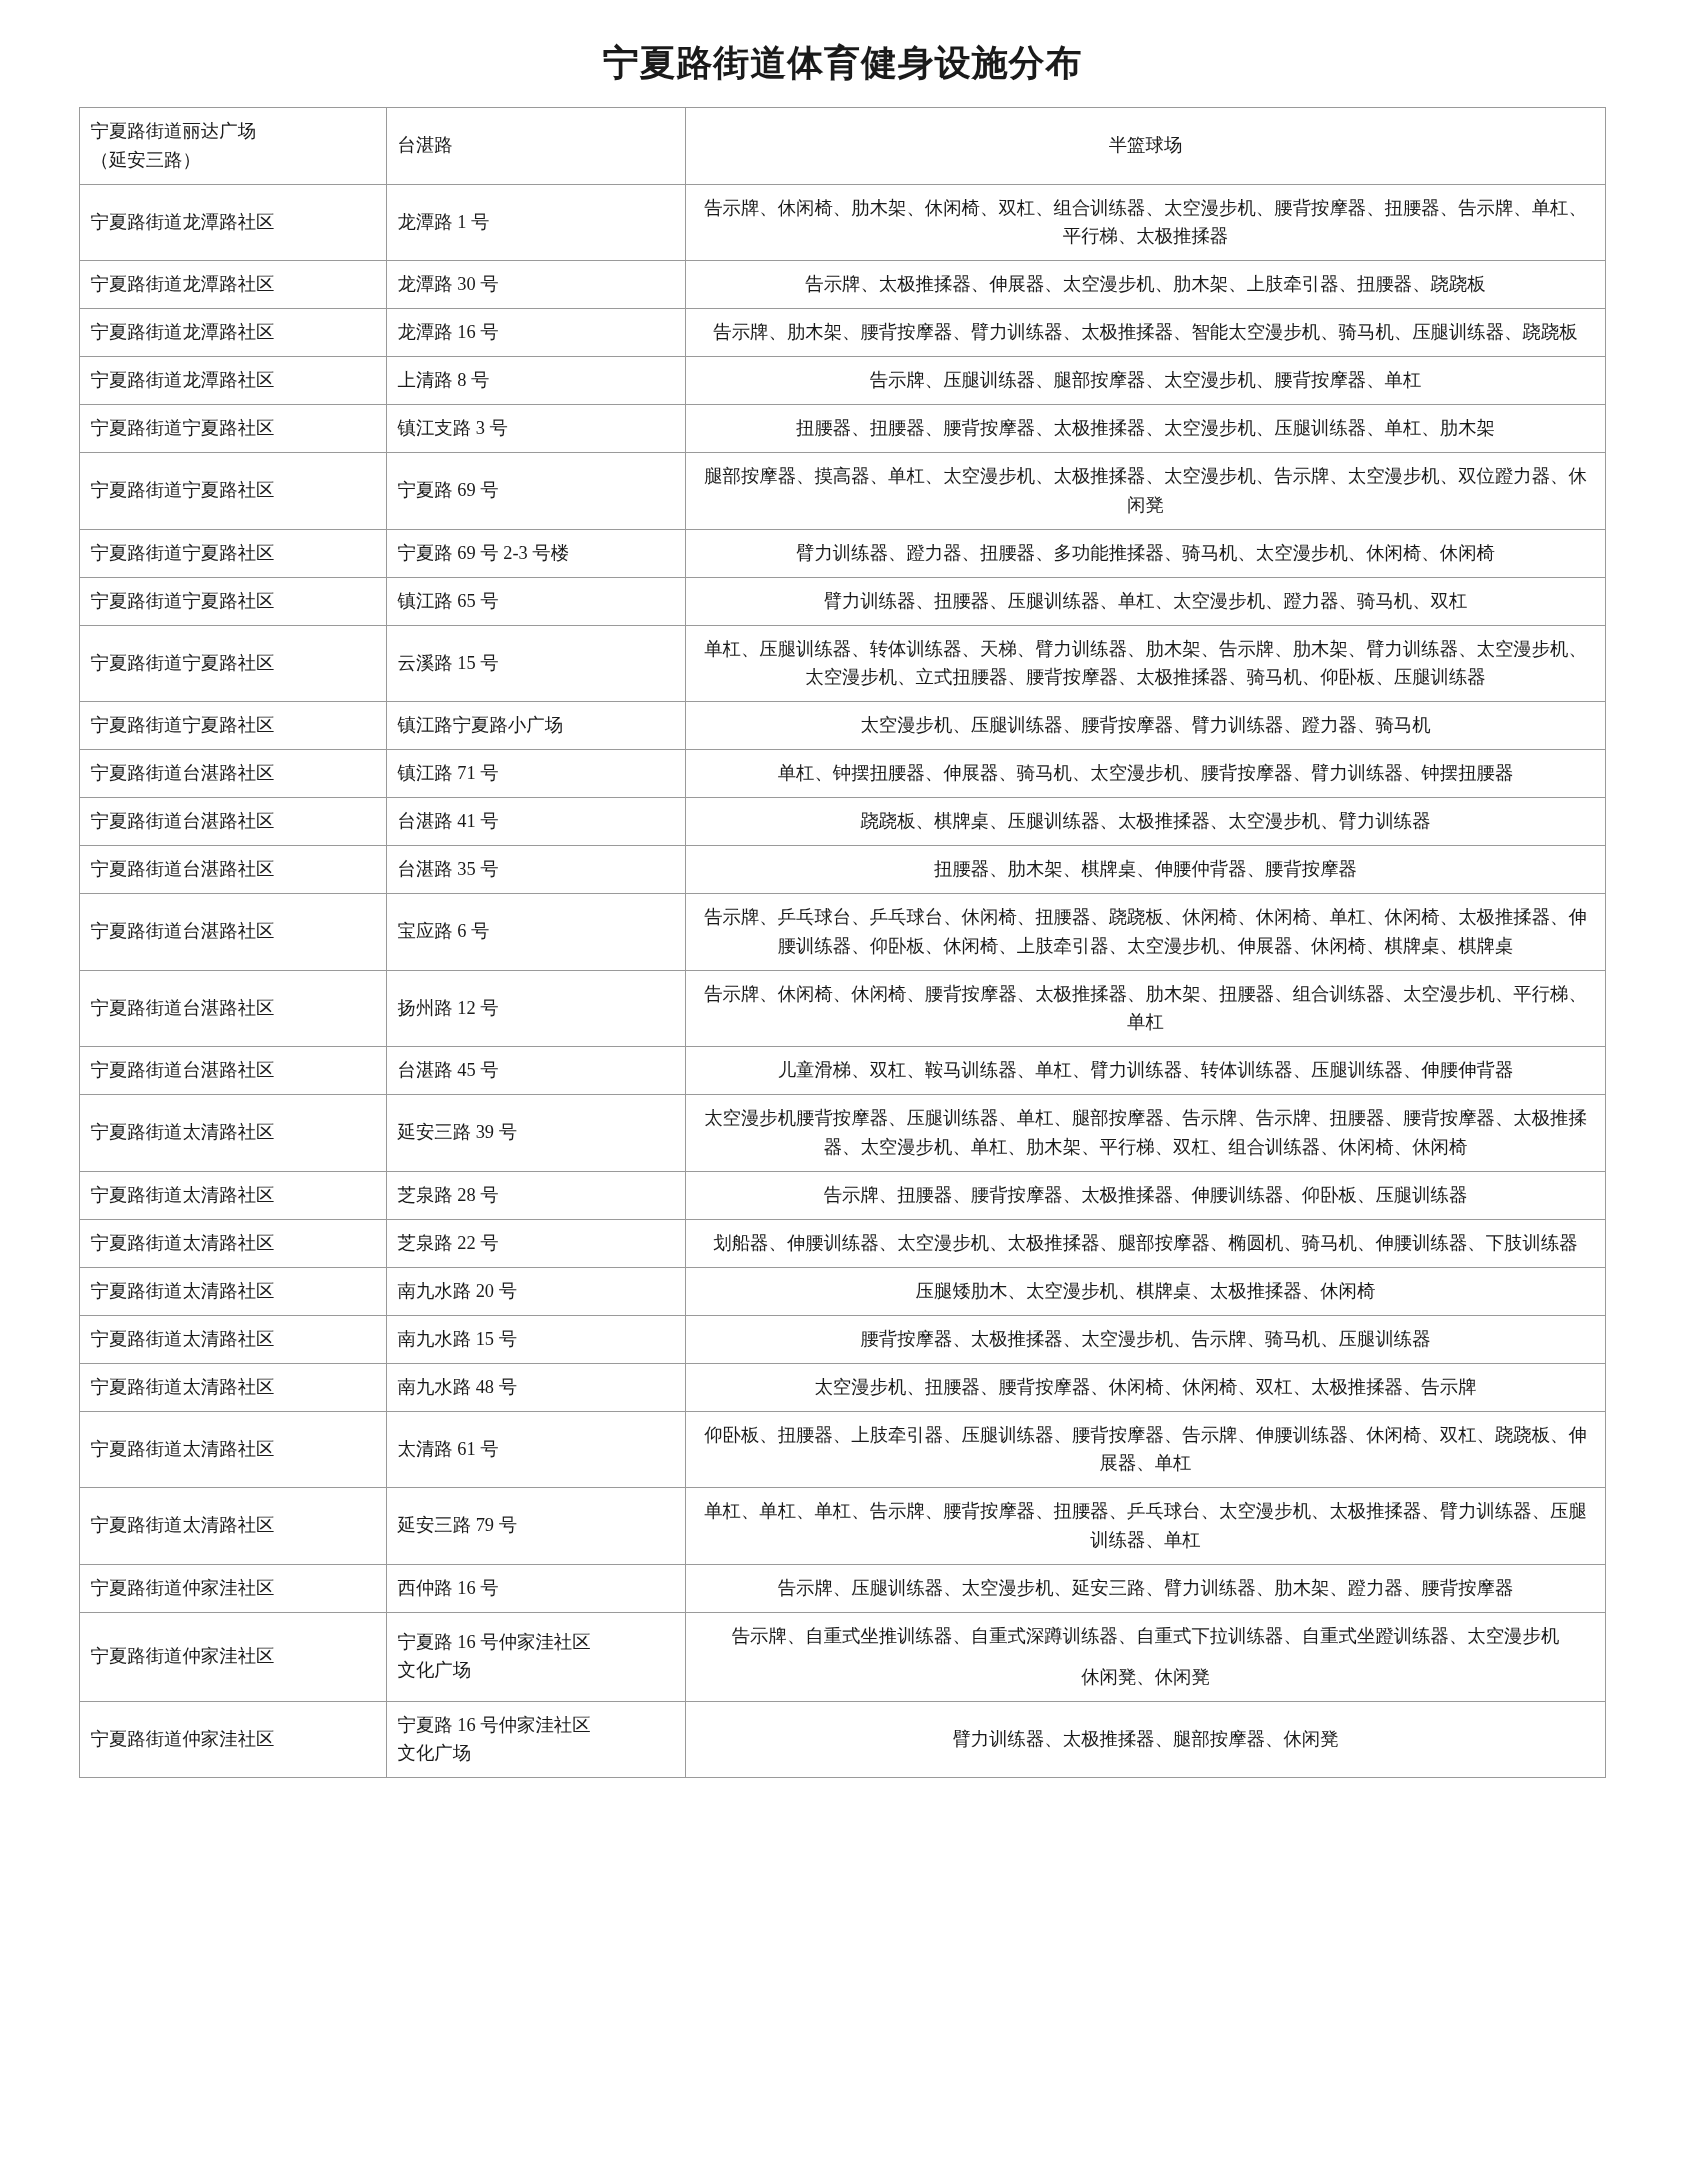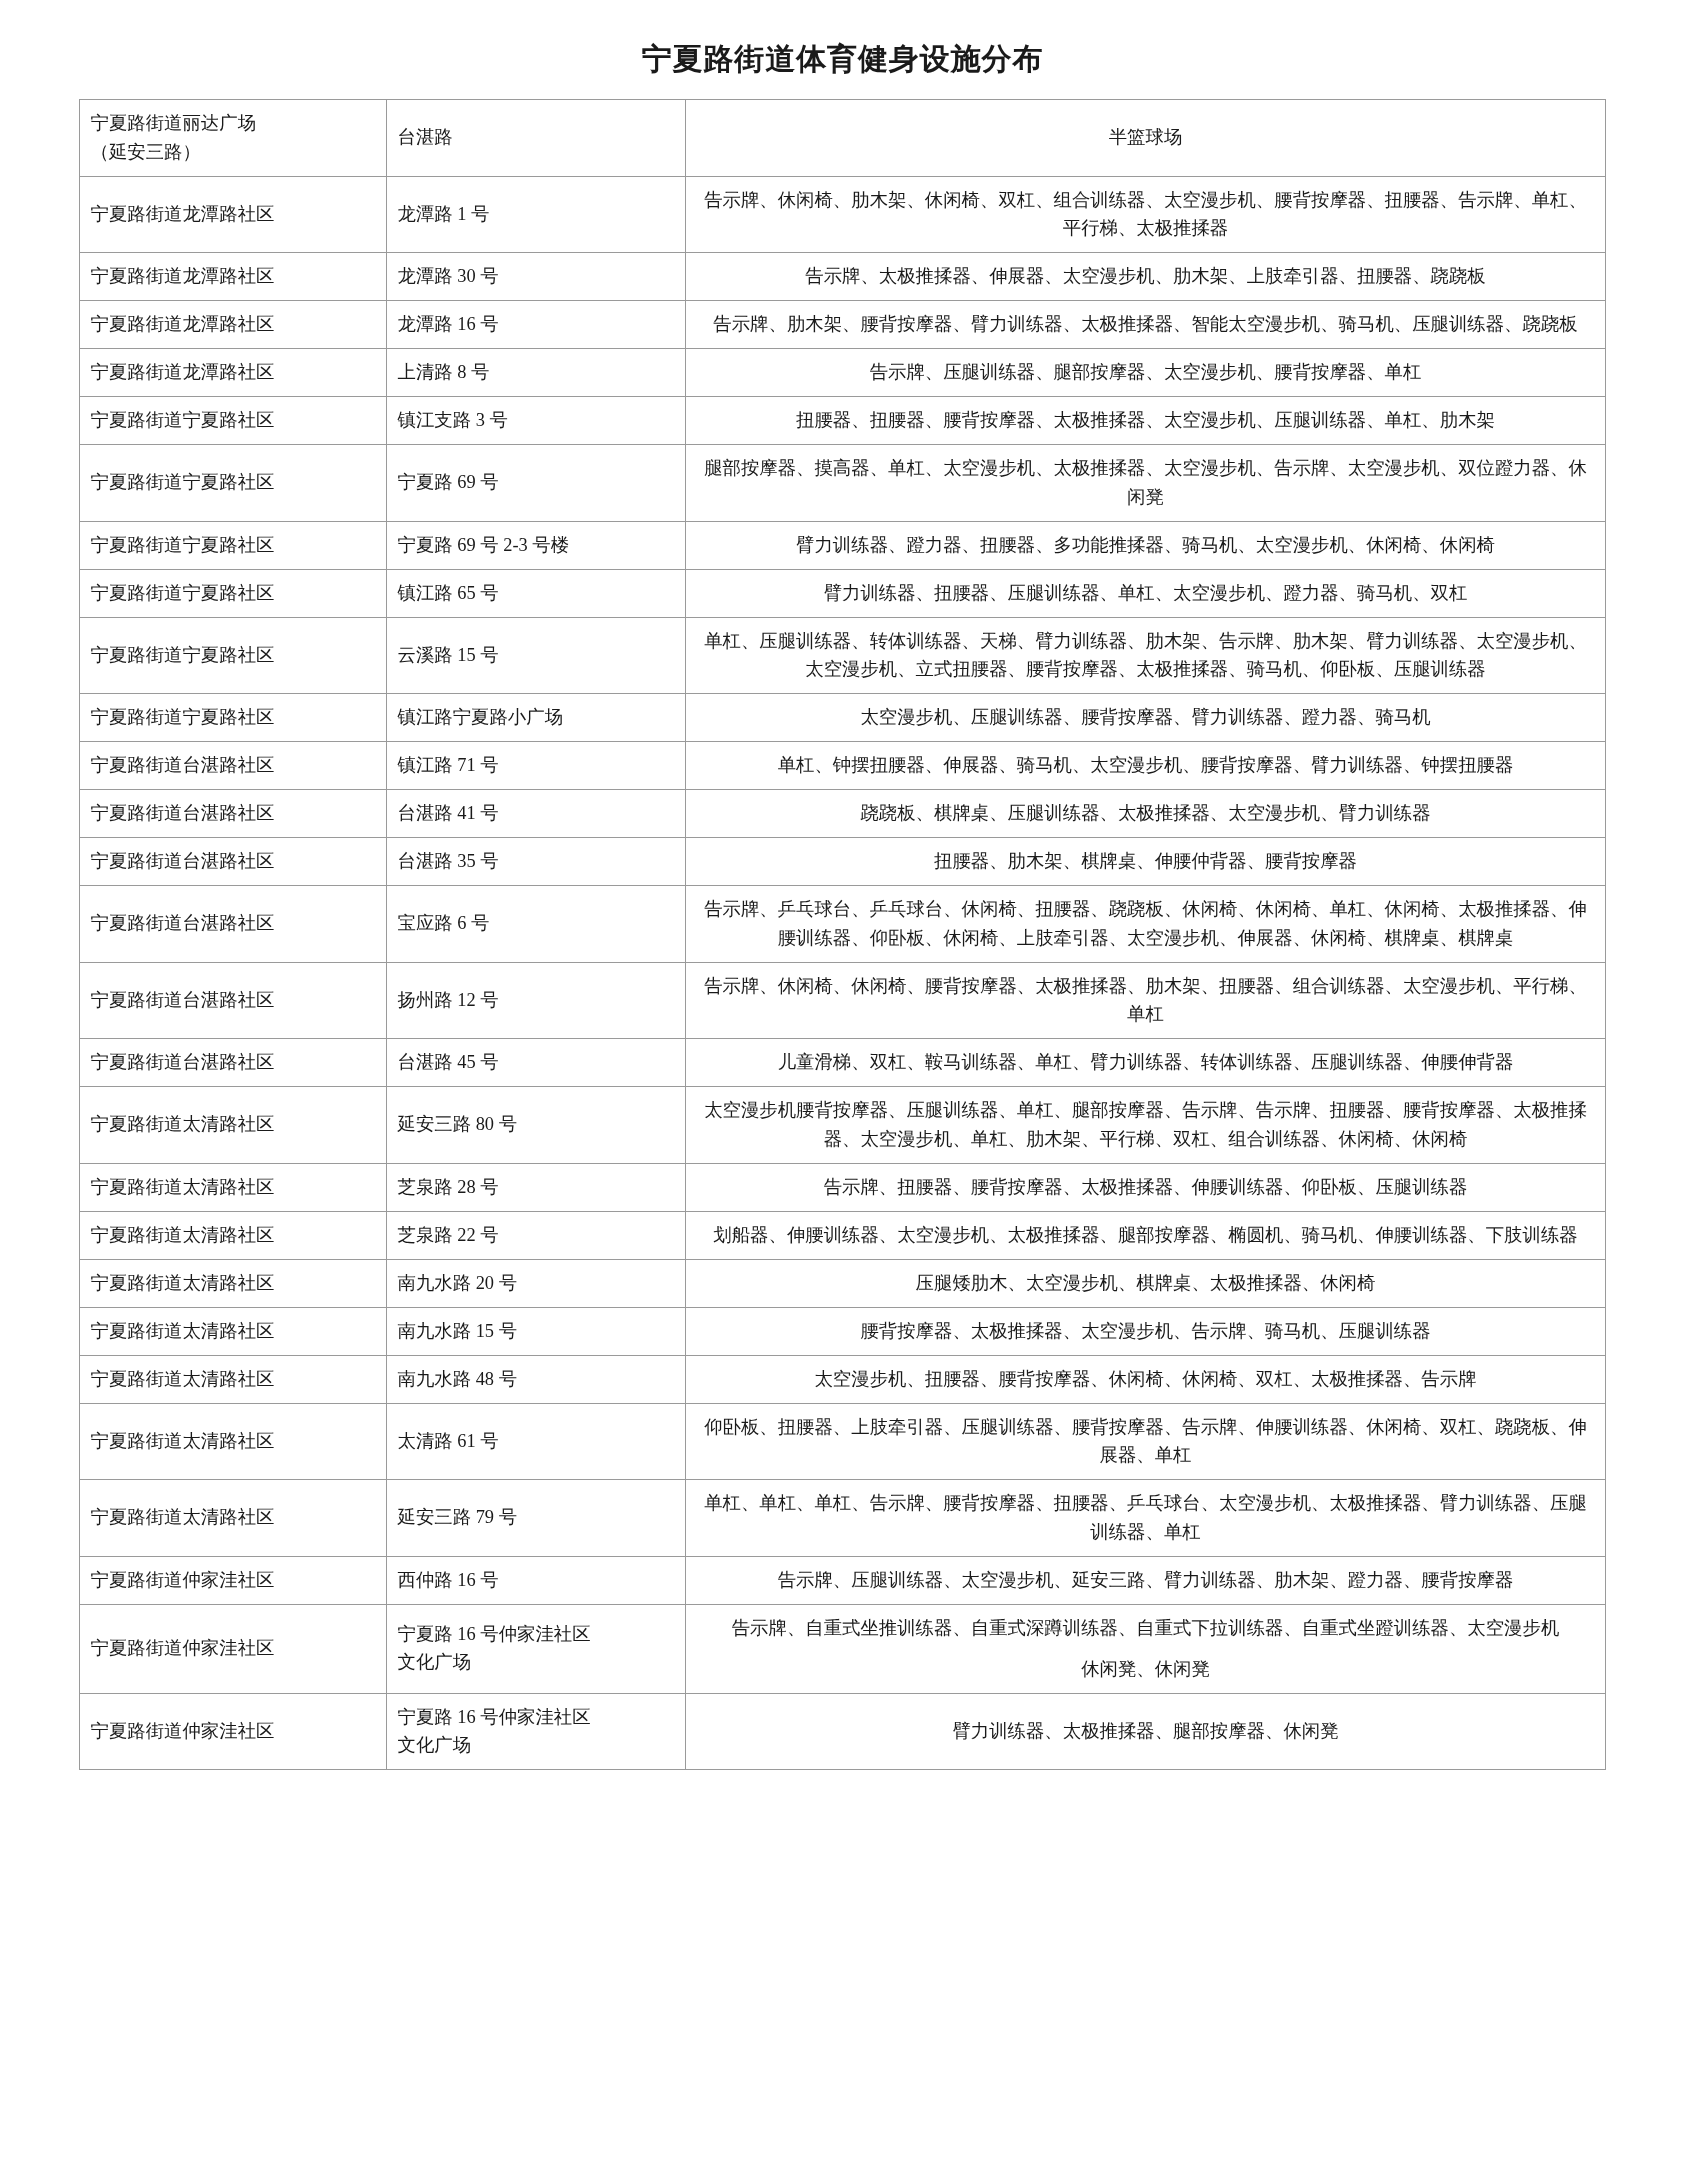--- a/index.html
+++ b/index.html
@@ -12,21 +12,21 @@
     font-family: "Liberation Serif", "DejaVu Serif", serif;
     color: #1a1a1a;
   }
   .page {
     width: 1685px;
     box-sizing: border-box;
     padding: 23px 79px 35px 79px;
   }
   .doc-title {
     text-align: center;
-    font-size: 30px;
+    font-size: 36px;
     font-weight: bold;
     letter-spacing: 0.9px;
     margin: 16px 0 19.3px 0;
     font-family: "Liberation Serif", "DejaVu Serif", serif;
   }
   table.facility-table {
     border-collapse: collapse;
     width: 100%;
     table-layout: fixed;
   }
@@ -167,21 +167,21 @@
       </tr>
 
       <tr>
         <td class="col-org">宁夏路街道台湛路社区</td>
         <td class="col-addr">台湛路 45 号</td>
         <td class="col-items">儿童滑梯、双杠、鞍马训练器、单杠、臂力训练器、转体训练器、压腿训练器、伸腰伸背器</td>
       </tr>
 
       <tr>
         <td class="col-org">宁夏路街道太清路社区</td>
-        <td class="col-addr">延安三路 80 号</td>
+        <td class="col-addr">延安三路 39 号</td>
         <td class="col-items">太空漫步机腰背按摩器、压腿训练器、单杠、腿部按摩器、告示牌、告示牌、扭腰器、腰背按摩器、太极推揉器、太空漫步机、单杠、肋木架、平行梯、双杠、组合训练器、休闲椅、休闲椅</td>
       </tr>
 
       <tr>
         <td class="col-org">宁夏路街道太清路社区</td>
         <td class="col-addr">芝泉路 28 号</td>
         <td class="col-items">告示牌、扭腰器、腰背按摩器、太极推揉器、伸腰训练器、仰卧板、压腿训练器</td>
       </tr>
 
       <tr>

